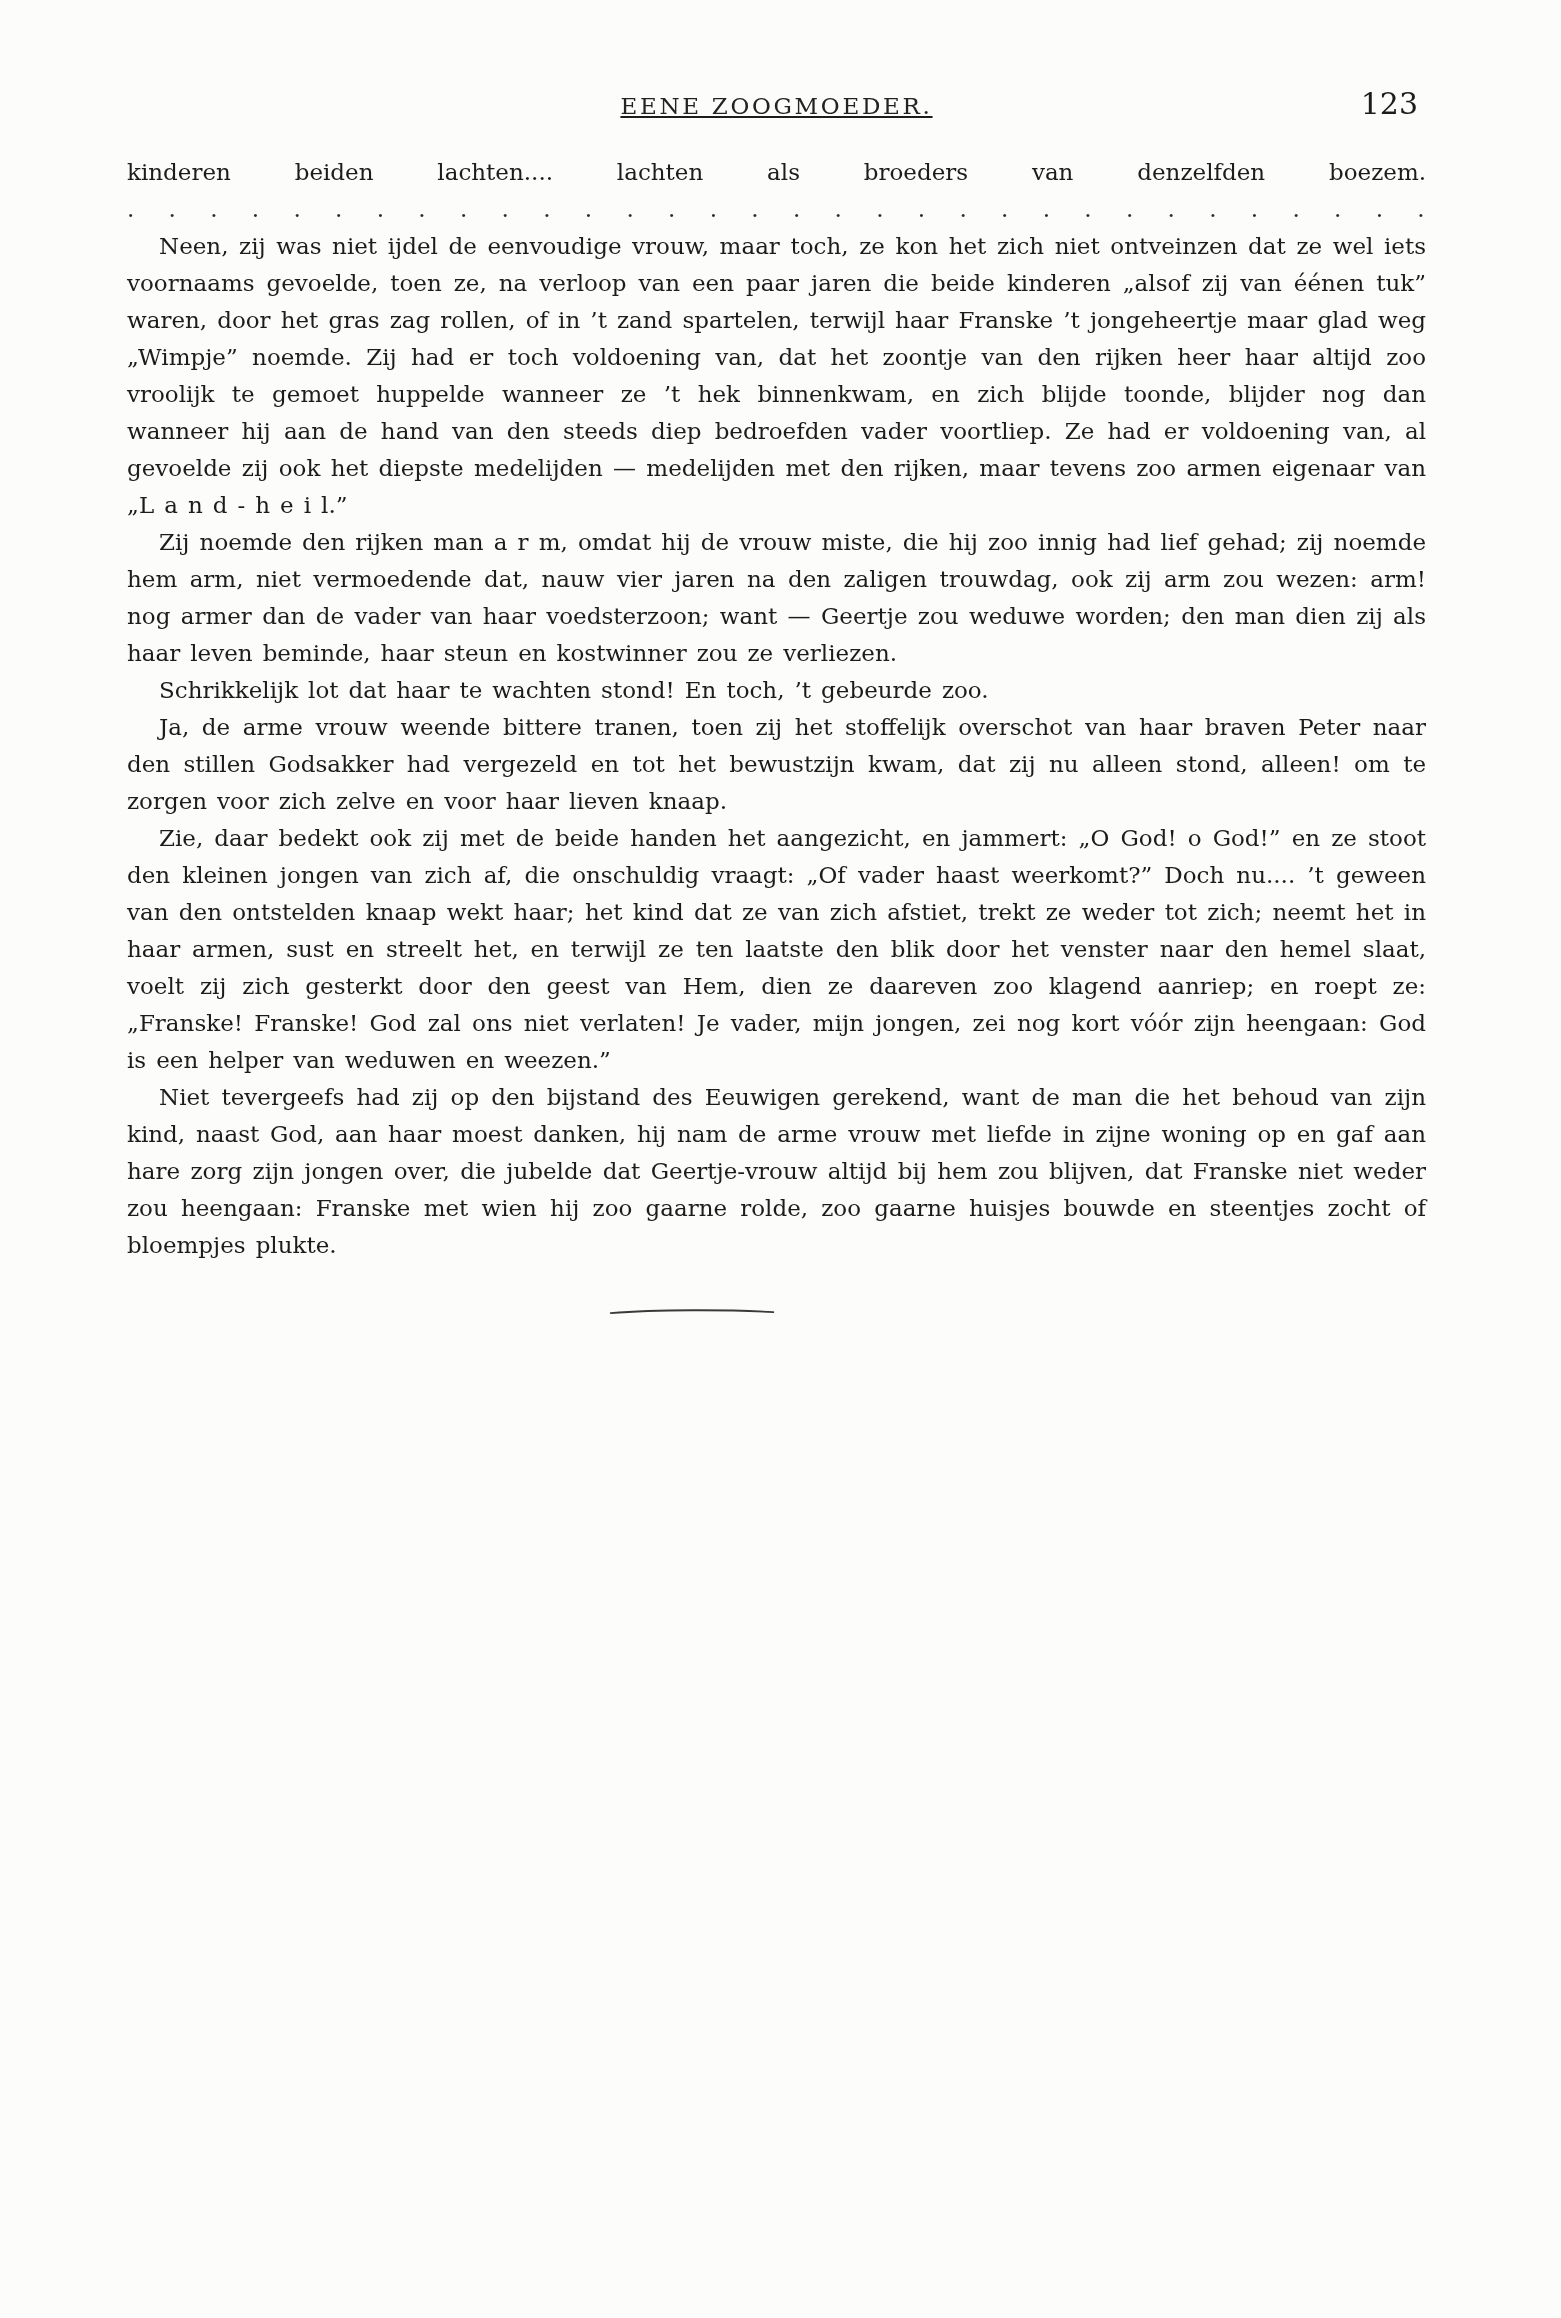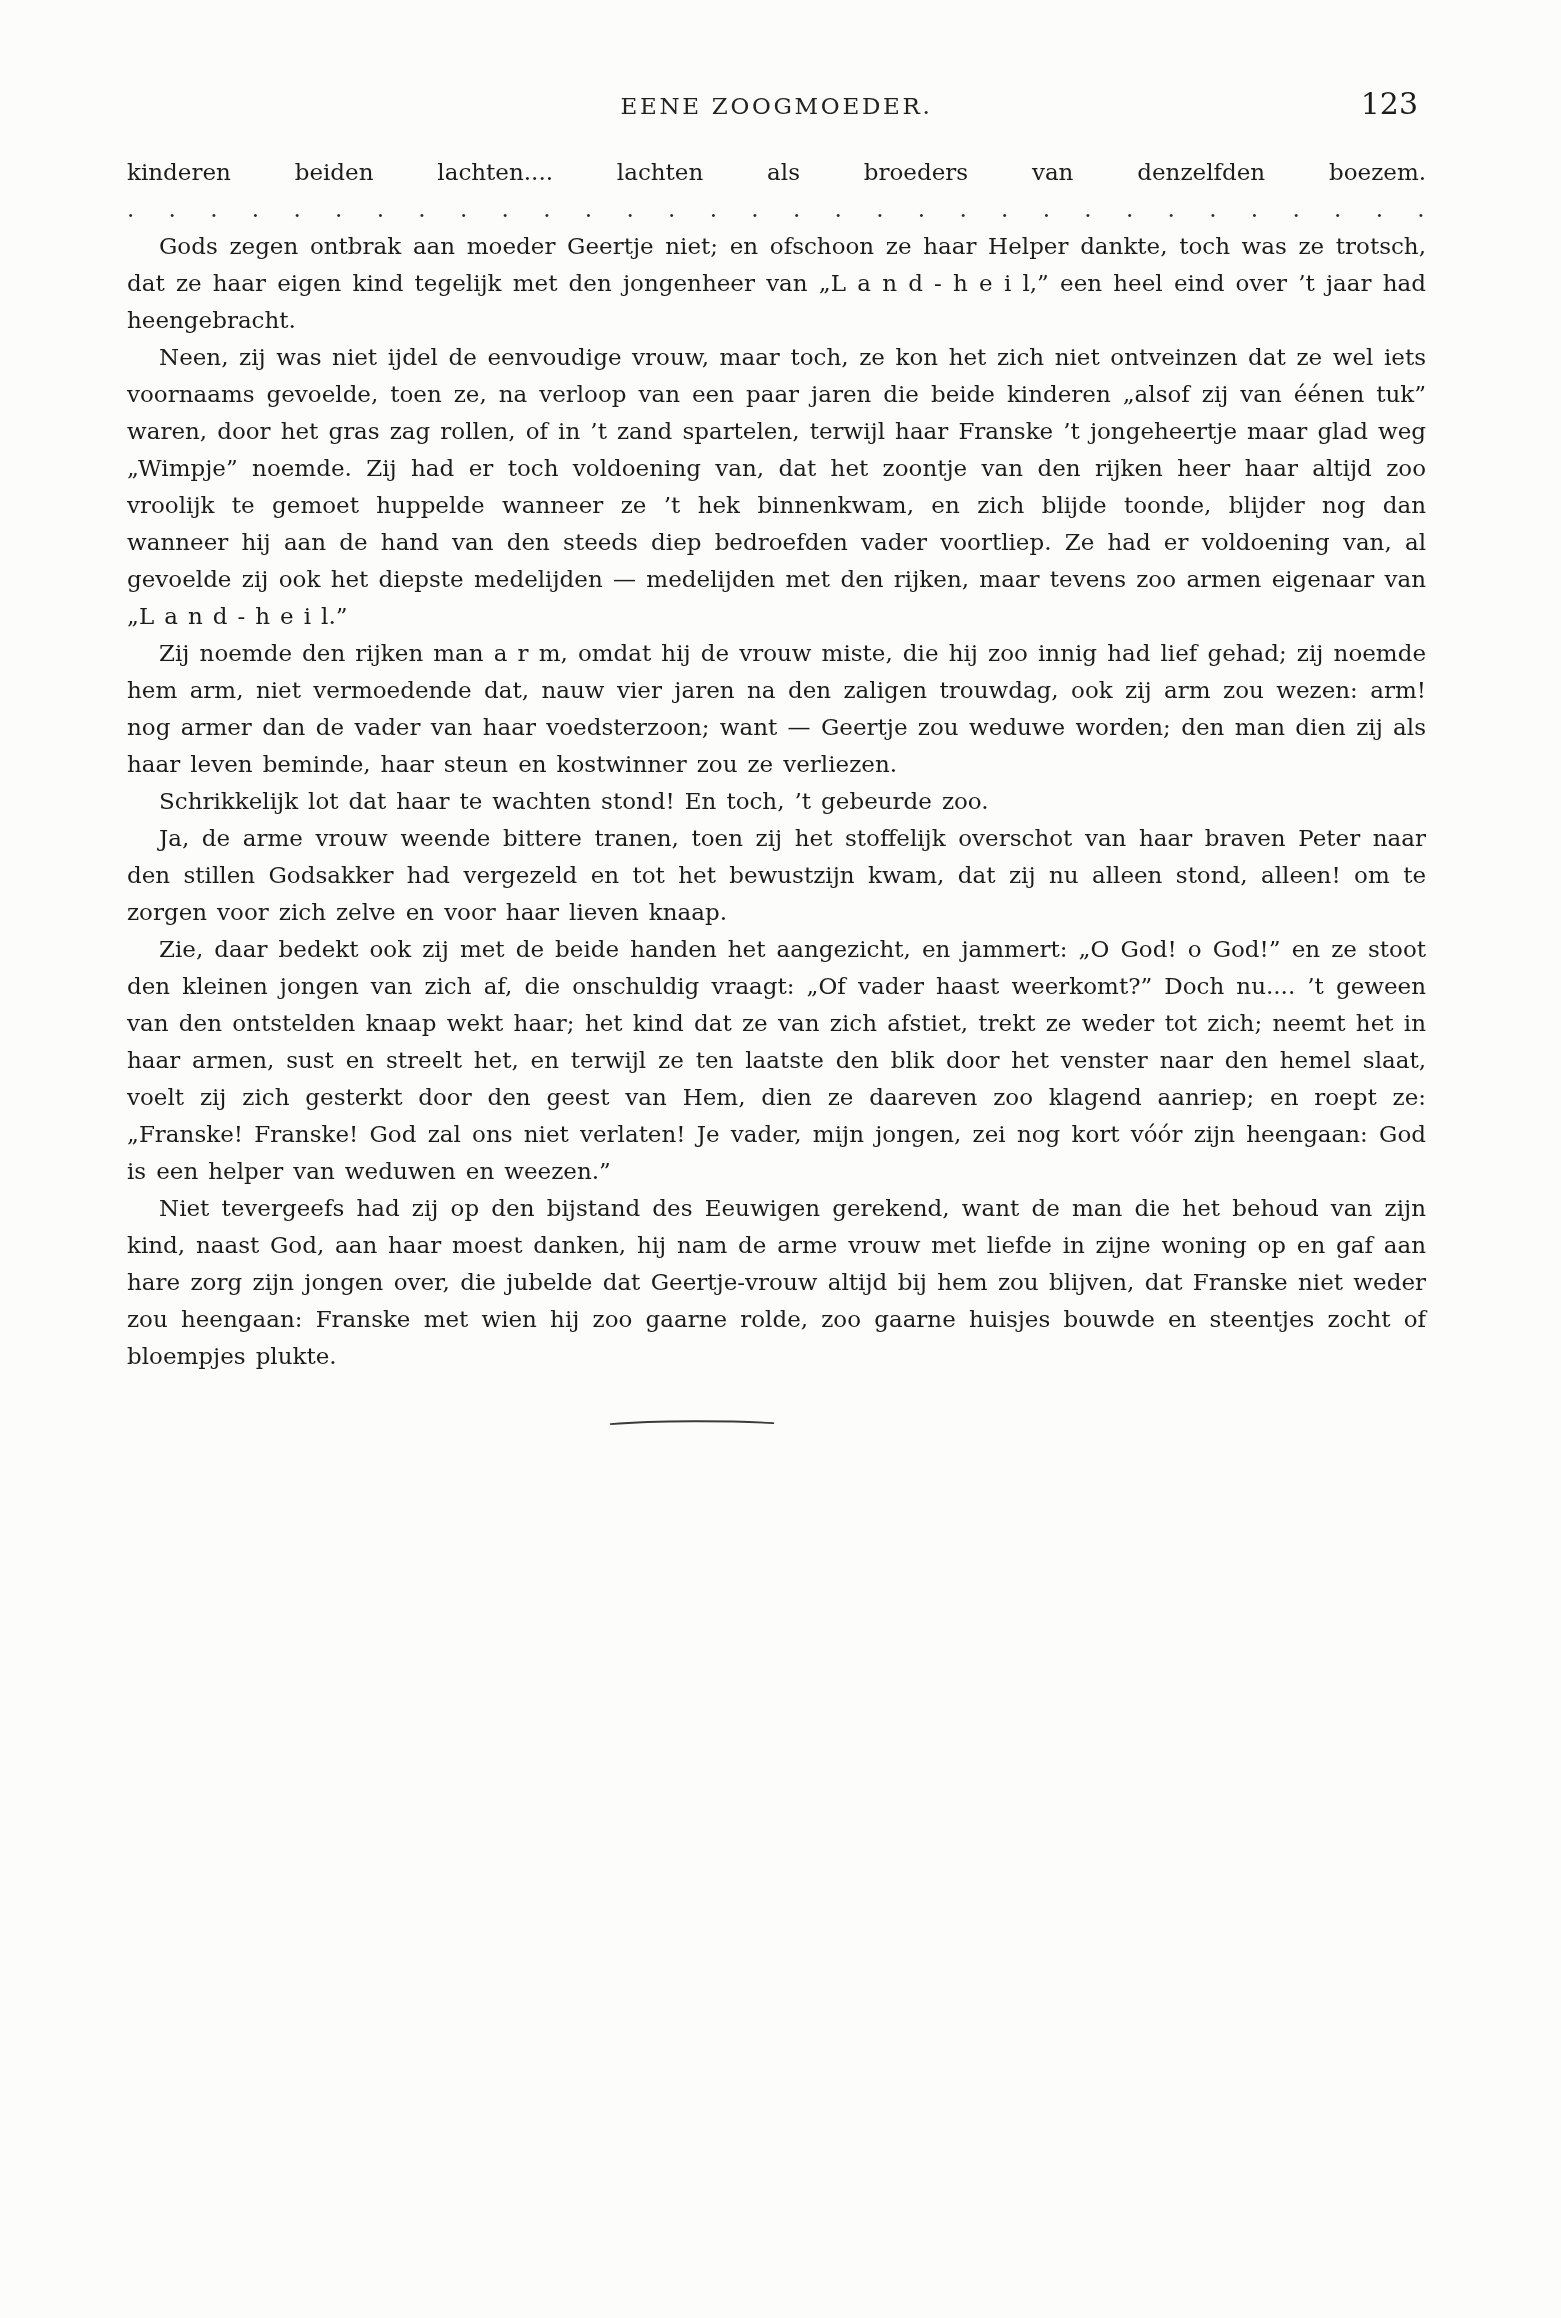--- a/index.html
+++ b/index.html
@@ -16,20 +16,21 @@
     box-sizing: border-box;
     padding: 86px 136px 0 127px;
     font-family: "DejaVu Serif", "Liberation Serif", serif;
     color: #1c1c1c;
     overflow: hidden;
   }
   .page-header {
     position: relative;
     height: 43px;
     margin-bottom: 25px;
+    text-decoration: underline;
   }
   .running-title {
     text-align: center;
     font-size: 23px;
     letter-spacing: 2.7px;
     color: #232323;
     padding-top: 7.2px;
   }
   .page-number {
     position: absolute;
@@ -77,21 +78,20 @@
 <div class="page">
 
   <header class="page-header">
     <div class="running-title">EENE ZOOGMOEDER.</div>
     <div class="page-number">123</div>
   </header>
 
   <main class="text-block">
     <p class="para fill">kinderen beiden lachten.... lachten als broeders van denzelfden boezem.</p>
     <p class="para dots">. . . . . . . . . . . . . . . . . . . . . . . . . . . . . . . .</p>
-    <p class="para indent">Gods zegen ontbrak aan moeder Geertje niet; en ofschoon ze haar Helper dankte, toch was ze trotsch, dat ze haar eigen kind tegelijk met den jongenheer van „L a n d - h e i l,” een heel eind over ’t jaar had heengebracht.</p>
     <p class="para indent">Neen, zij was niet ijdel de eenvoudige vrouw, maar toch, ze kon het zich niet ontveinzen dat ze wel iets voornaams gevoelde, toen ze, na verloop van een paar jaren die beide kinderen „alsof zij van éénen tuk” waren, door het gras zag rollen, of in ’t zand spartelen, terwijl haar Franske ’t jongeheertje maar glad weg „Wimpje” noemde. Zij had er toch voldoening van, dat het zoontje van den rijken heer haar altijd zoo vroolijk te gemoet huppelde wanneer ze ’t hek binnenkwam, en zich blijde toonde, blijder nog dan wanneer hij aan de hand van den steeds diep bedroefden vader voortliep. Ze had er voldoening van, al gevoelde zij ook het diepste medelijden — medelijden met den rijken, maar tevens zoo armen eigenaar van „L a n d - h e i l.”</p>
     <p class="para indent">Zij noemde den rijken man a r m, omdat hij de vrouw miste, die hij zoo innig had lief gehad; zij noemde hem arm, niet vermoedende dat, nauw vier jaren na den zaligen trouwdag, ook zij arm zou wezen: arm! nog armer dan de vader van haar voedsterzoon; want — Geertje zou weduwe worden; den man dien zij als haar leven beminde, haar steun en kostwinner zou ze verliezen.</p>
     <p class="para indent">Schrikkelijk lot dat haar te wachten stond! En toch, ’t gebeurde zoo.</p>
     <p class="para indent">Ja, de arme vrouw weende bittere tranen, toen zij het stoffelijk overschot van haar braven Peter naar den stillen Godsakker had vergezeld en tot het bewustzijn kwam, dat zij nu alleen stond, alleen! om te zorgen voor zich zelve en voor haar lieven knaap.</p>
     <p class="para indent">Zie, daar bedekt ook zij met de beide handen het aangezicht, en jammert: „O God! o God!” en ze stoot den kleinen jongen van zich af, die onschuldig vraagt: „Of vader haast weerkomt?” Doch nu.... ’t geween van den ontstelden knaap wekt haar; het kind dat ze van zich afstiet, trekt ze weder tot zich; neemt het in haar armen, sust en streelt het, en terwijl ze ten laatste den blik door het venster naar den hemel slaat, voelt zij zich gesterkt door den geest van Hem, dien ze daareven zoo klagend aanriep; en roept ze: „Franske! Franske! God zal ons niet verlaten! Je vader, mijn jongen, zei nog kort vóór zijn heengaan: God is een helper van weduwen en weezen.”</p>
     <p class="para indent">Niet tevergeefs had zij op den bijstand des Eeuwigen gerekend, want de man die het behoud van zijn kind, naast God, aan haar moest danken, hij nam de arme vrouw met liefde in zijne woning op en gaf aan hare zorg zijn jongen over, die jubelde dat Geertje-vrouw altijd bij hem zou blijven, dat Franske niet weder zou heengaan: Franske met wien hij zoo gaarne rolde, zoo gaarne huisjes bouwde en steentjes zocht of bloempjes plukte.</p>
   </main>
 
   <footer class="page-footer">
     <svg class="end-rule" width="170" height="14.3" viewBox="0 0 190 16">

